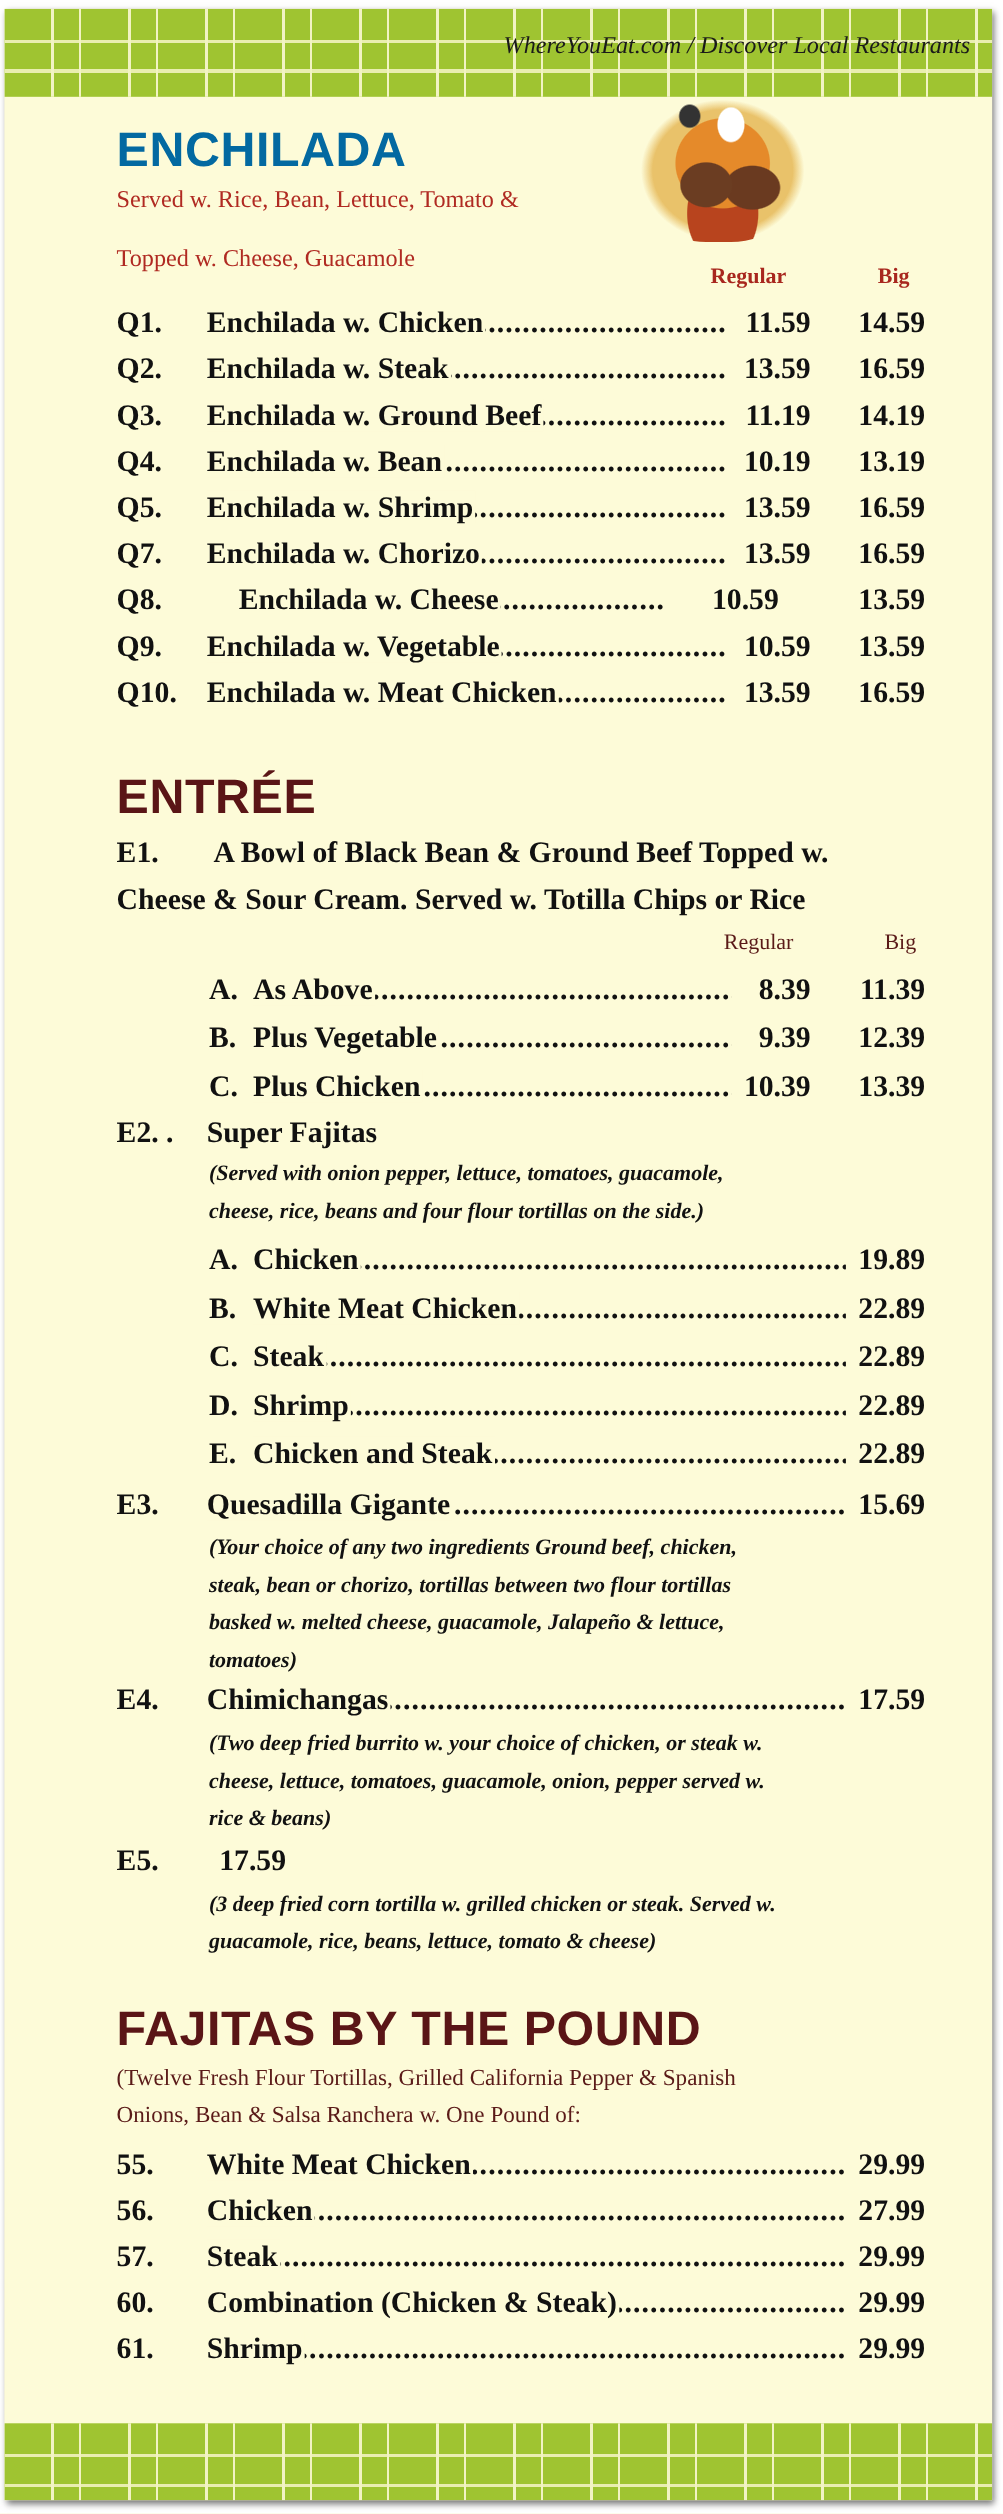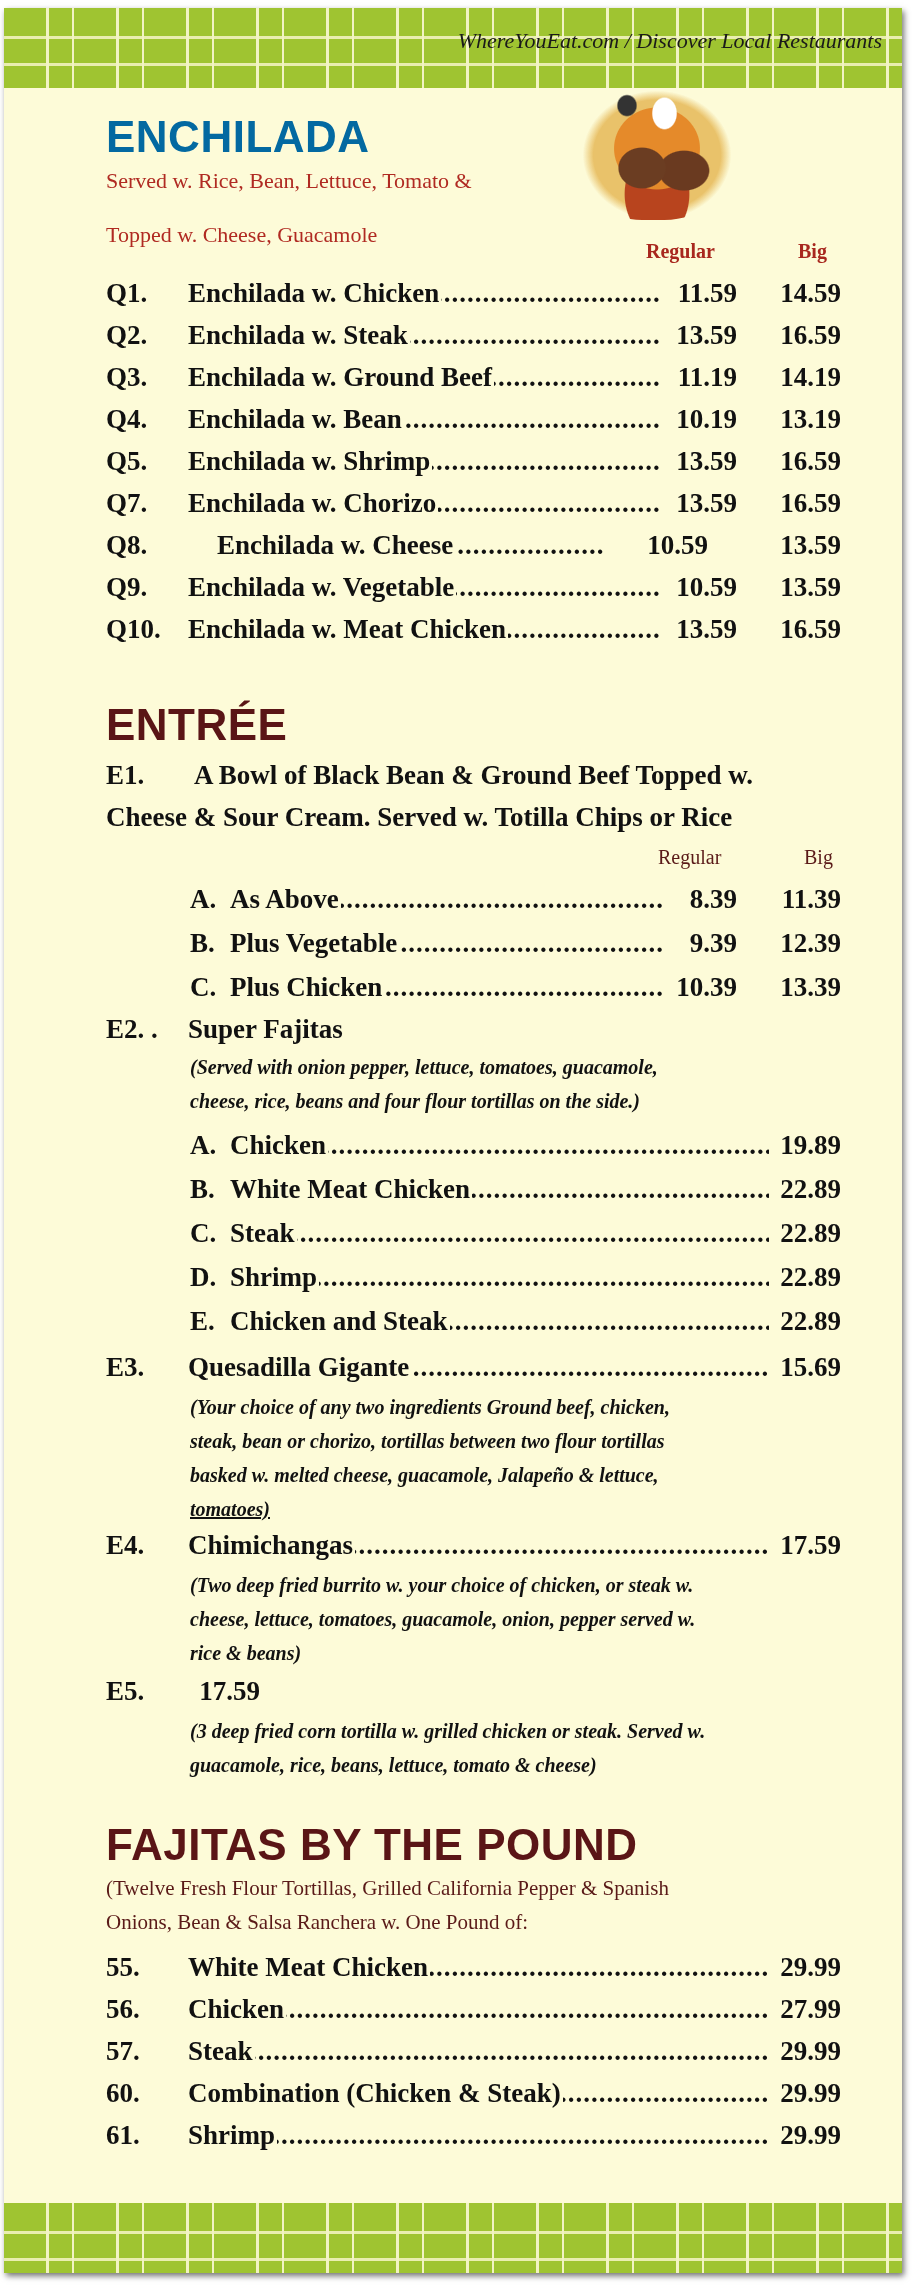--- a/index.html
+++ b/index.html
@@ -182,21 +182,21 @@
 
     <div id="e345">
         <div class="row" style="top: 1344px;">
           <span class="code" style="width: 82px;">E3.</span>
           <span class="name"><span class="t">Quesadilla Gigante</span></span>
           <span class="price" style="width: 72px;">15.69</span>
         </div>
         <div class="abs italic" style="left: 186px; top: 1382px;">(Your choice of any two ingredients Ground beef, chicken,</div>
         <div class="abs italic" style="left: 186px; top: 1416px;">steak, bean or chorizo, tortillas between two flour tortillas</div>
         <div class="abs italic" style="left: 186px; top: 1450px;">basked w. melted cheese, guacamole, Jalapeño &amp; lettuce,</div>
-        <div class="abs italic" style="left: 186px; top: 1484px; text-decoration: underline;">tomatoes)</div>
+        <div class="abs italic" style="left: 186px; top: 1484px;">tomatoes)</div>
         <div class="row" style="top: 1522px;">
           <span class="code" style="width: 82px;">E4.</span>
           <span class="name"><span class="t">Chimichangas</span></span>
           <span class="price" style="width: 72px;">17.59</span>
         </div>
         <div class="abs italic" style="left: 186px; top: 1560px;"> (Two deep fried burrito w. your choice of chicken, or steak w.</div>
         <div class="abs italic" style="left: 186px; top: 1594px;">cheese, lettuce, tomatoes, guacamole, onion, pepper served w.</div>
         <div class="abs italic" style="left: 186px; top: 1628px;">rice &amp; beans)</div>
         <div class="row" style="top: 1668px;">
           <span class="code" style="width: 82px;">E5.</span>

